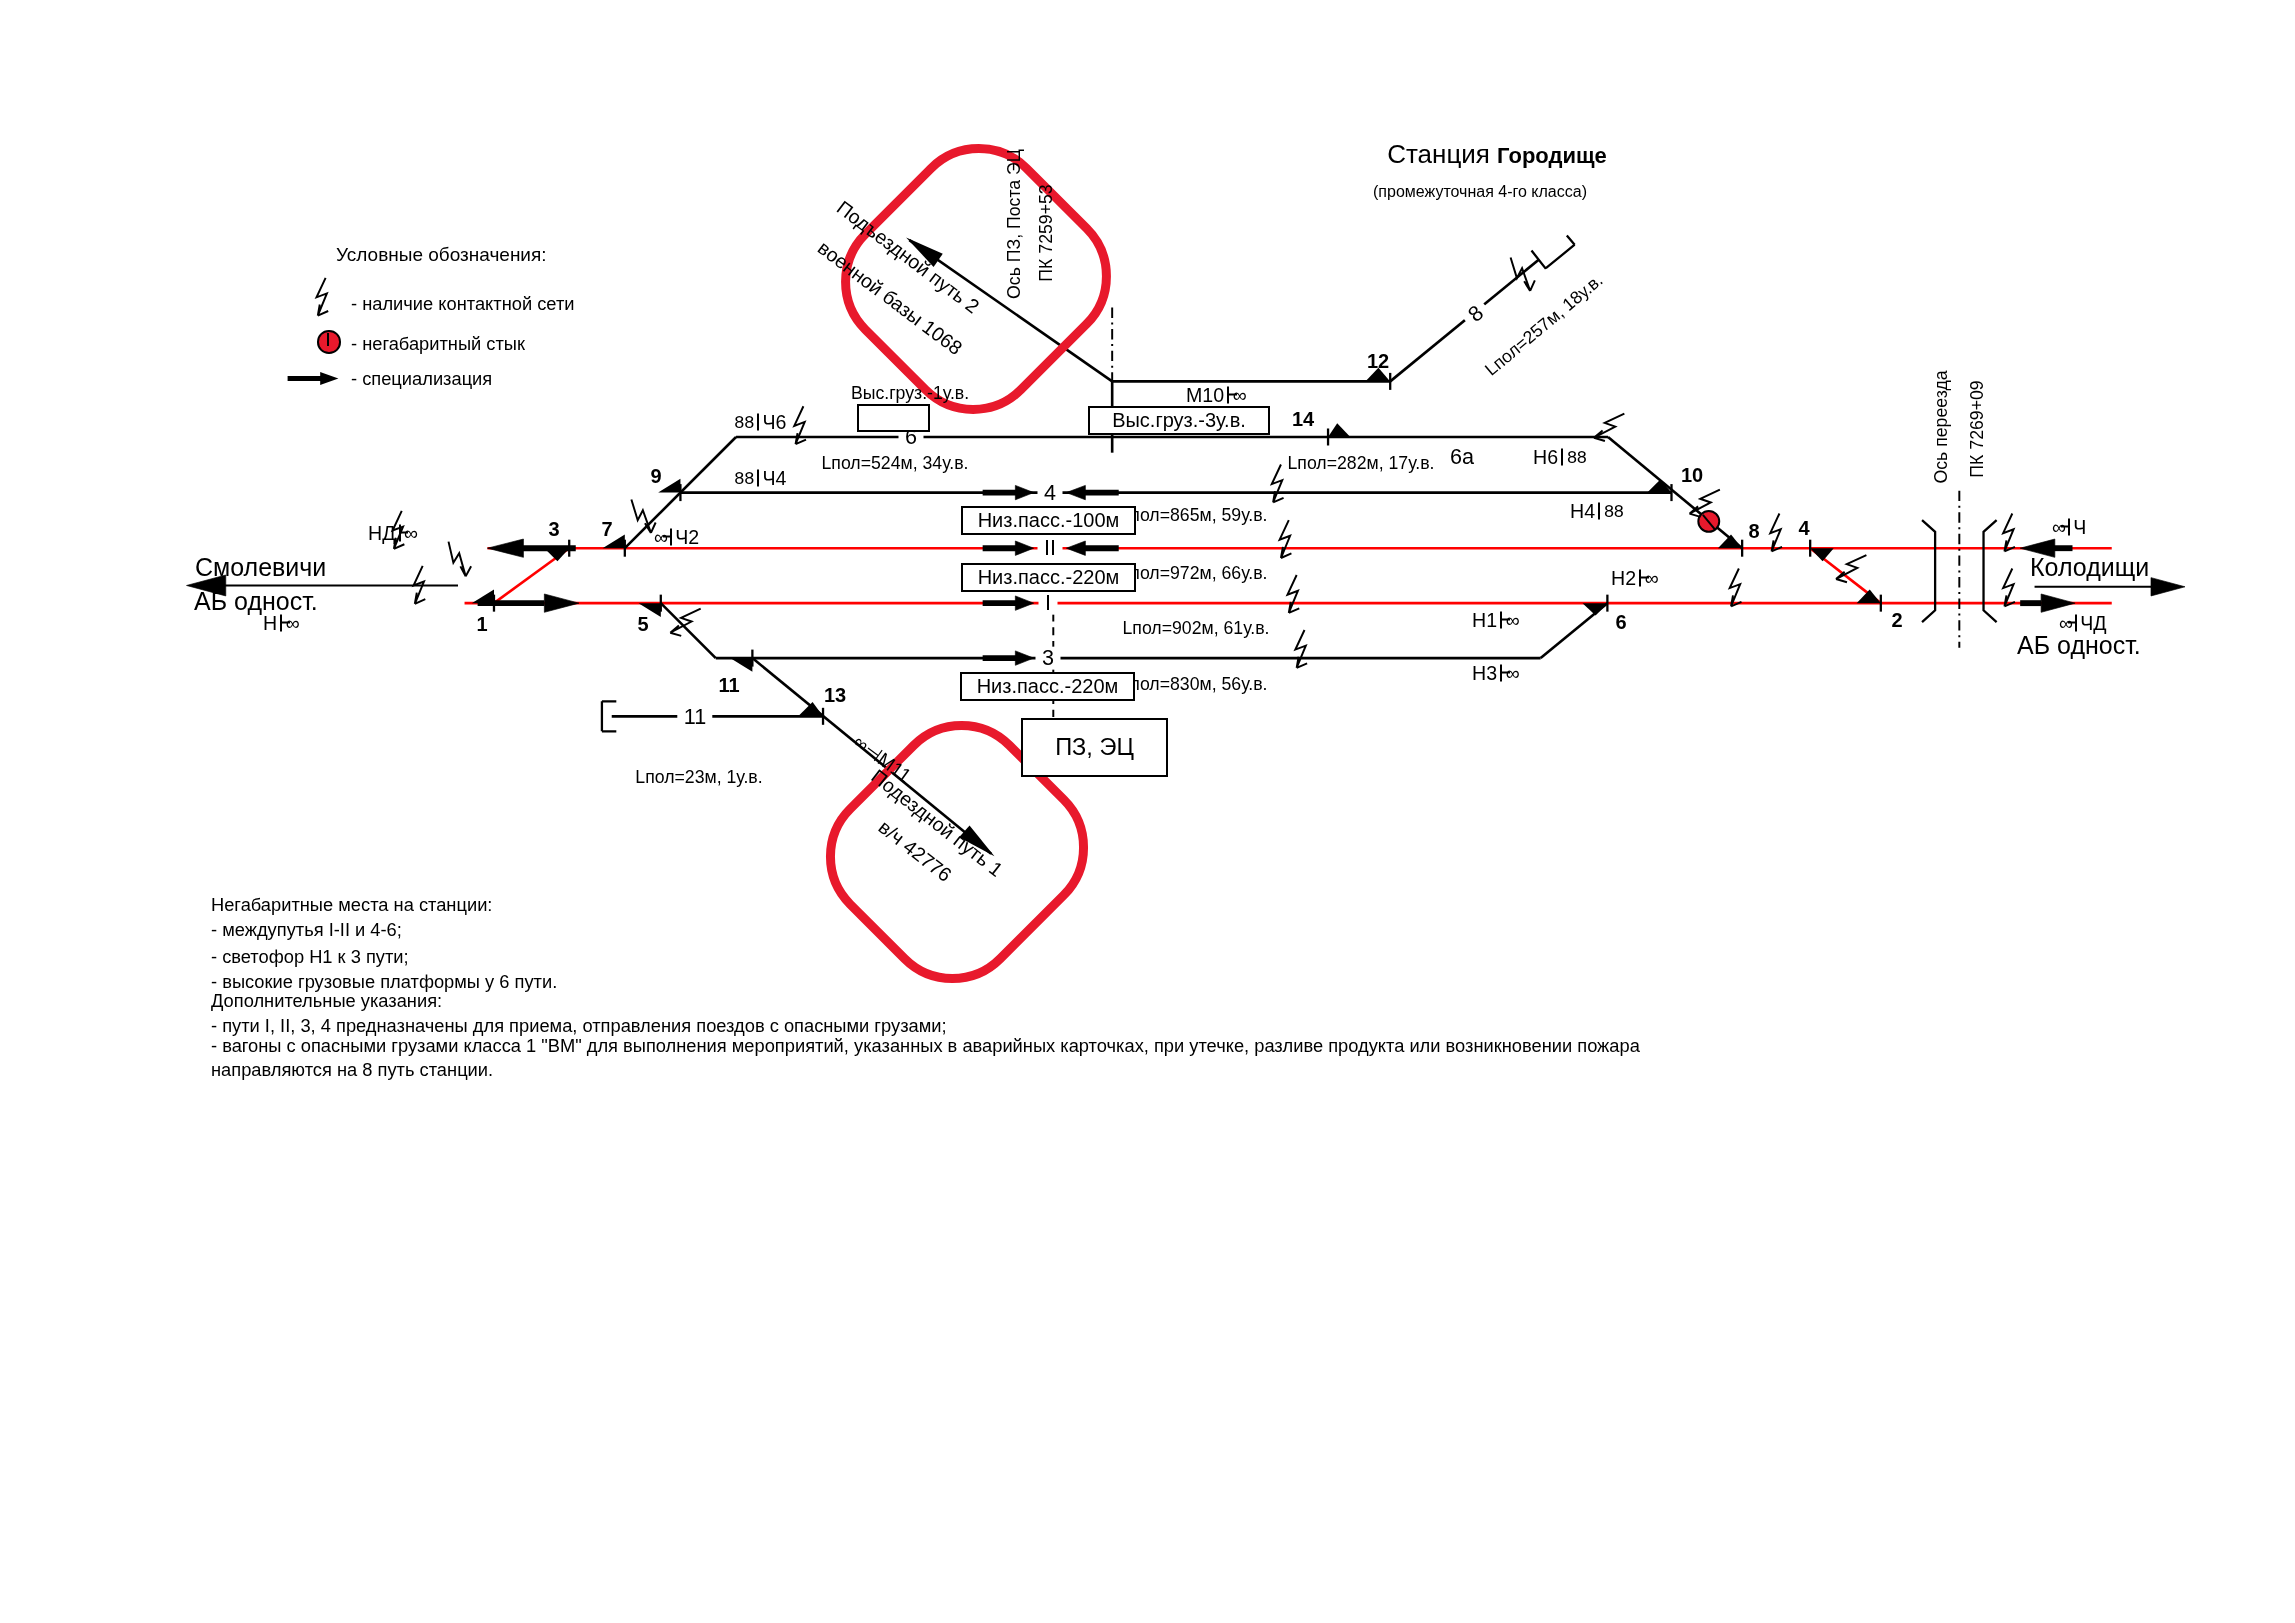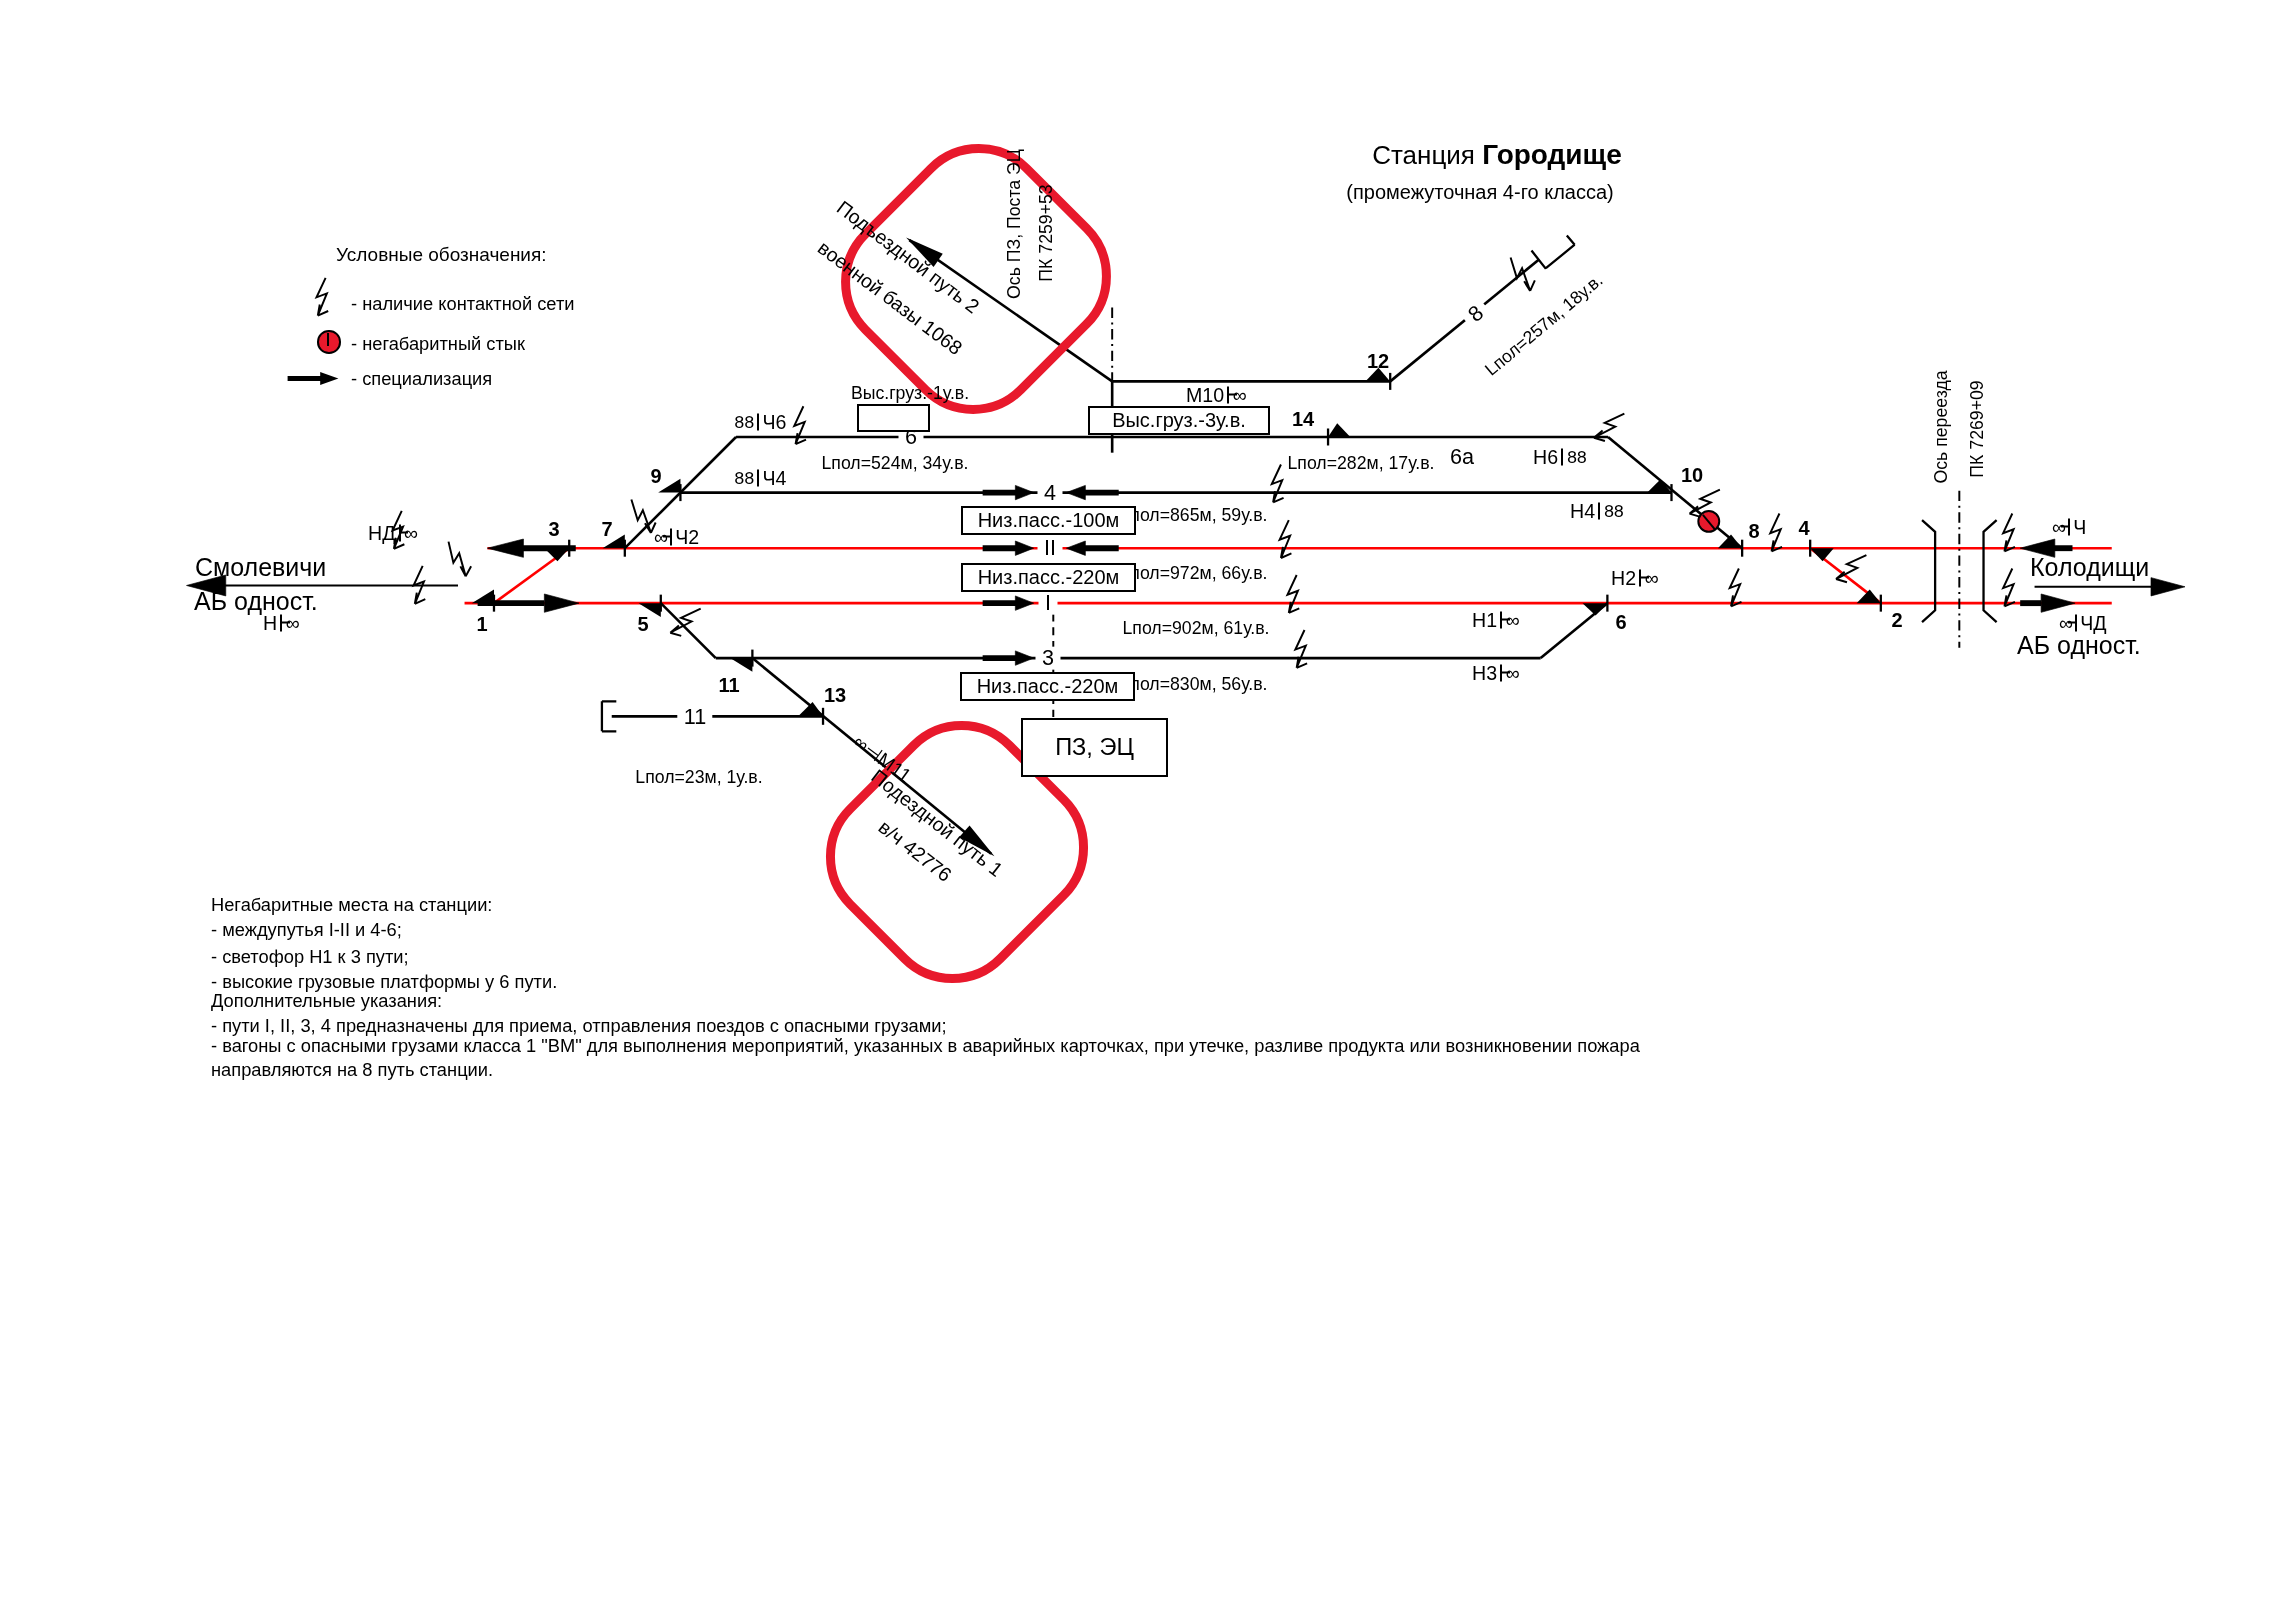--- a/index.html
+++ b/index.html
@@ -20,22 +20,22 @@
        transform:translate(0,-50%);white-space:nowrap;}
   .sig .bar{width:2px;height:17px;background:#000;position:relative;display:inline-block;}
   .sig .bar.sr::after{content:'';position:absolute;right:-7.2px;top:7.2px;width:7.2px;height:2px;background:#000;}
   .sig .bar.sl::before{content:'';position:absolute;left:-7.2px;top:7.2px;width:7.2px;height:2px;background:#000;}
   .sig .sym{font-size:19.6px;letter-spacing:-1.3px;}
   .sig .sym4{font-size:17.7px;letter-spacing:-0.7px;font-family:Liberation Mono, monospace;}
   .oval{position:absolute;border:9.2px solid #e8192c;border-radius:72px;transform:translate(-50%,-50%) rotate(-45deg);}
   .vert{position:absolute;transform:translate(-50%,-50%) rotate(-90deg);white-space:nowrap;font-size:17.7px;}
   .dot{position:absolute;width:19.6px;height:19.6px;border-radius:50%;background:#e8192c;border:2px solid #000;}
   .dot i{position:absolute;left:7.9px;top:1.3px;width:2px;height:13px;background:#000;}
-  .title1{font-size:26px;} .title1 b{font-size:28px;}
-  .title2{font-size:20px;}
+  .title1{font-size:26px;} .title1 b{font-size:22px;}
+  .title2{font-size:16px;}
   .legend-h{font-size:19px;}
   .notes div{position:absolute;white-space:nowrap;font-size:18.3px;}
 </style>
 </head>
 <body>
 
 <div id="page">
 
   <svg id="gfx" width="2295" height="1623" viewBox="0 0 3508 2481">
     <defs>

